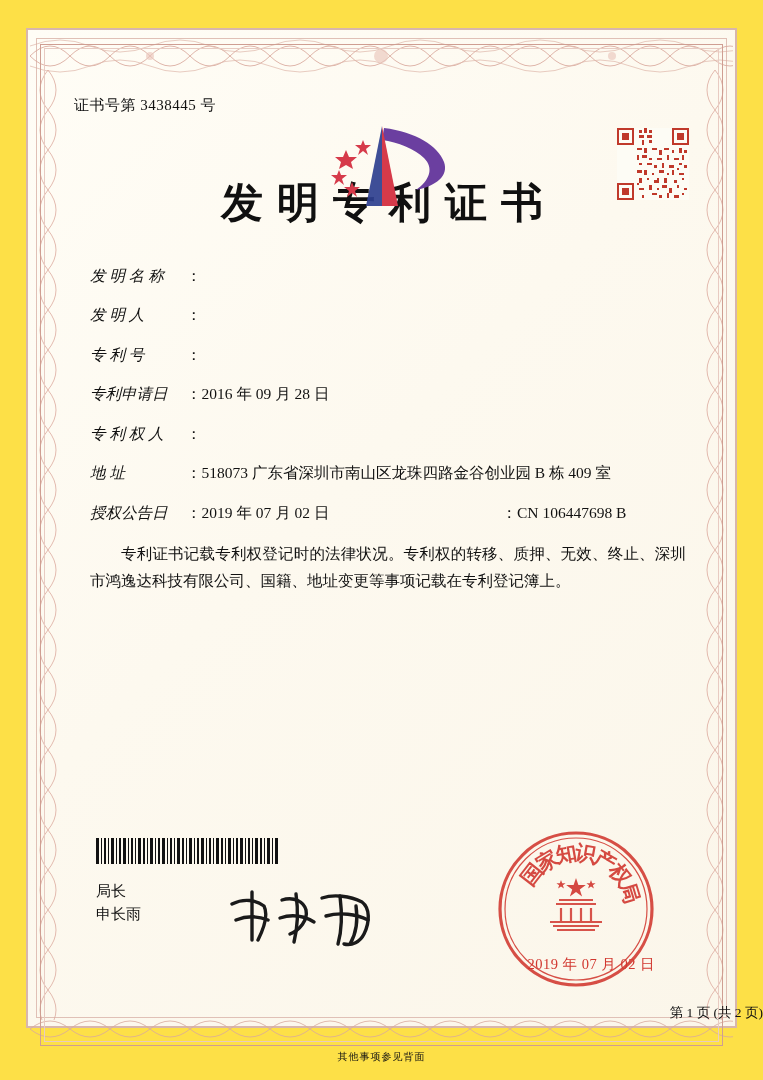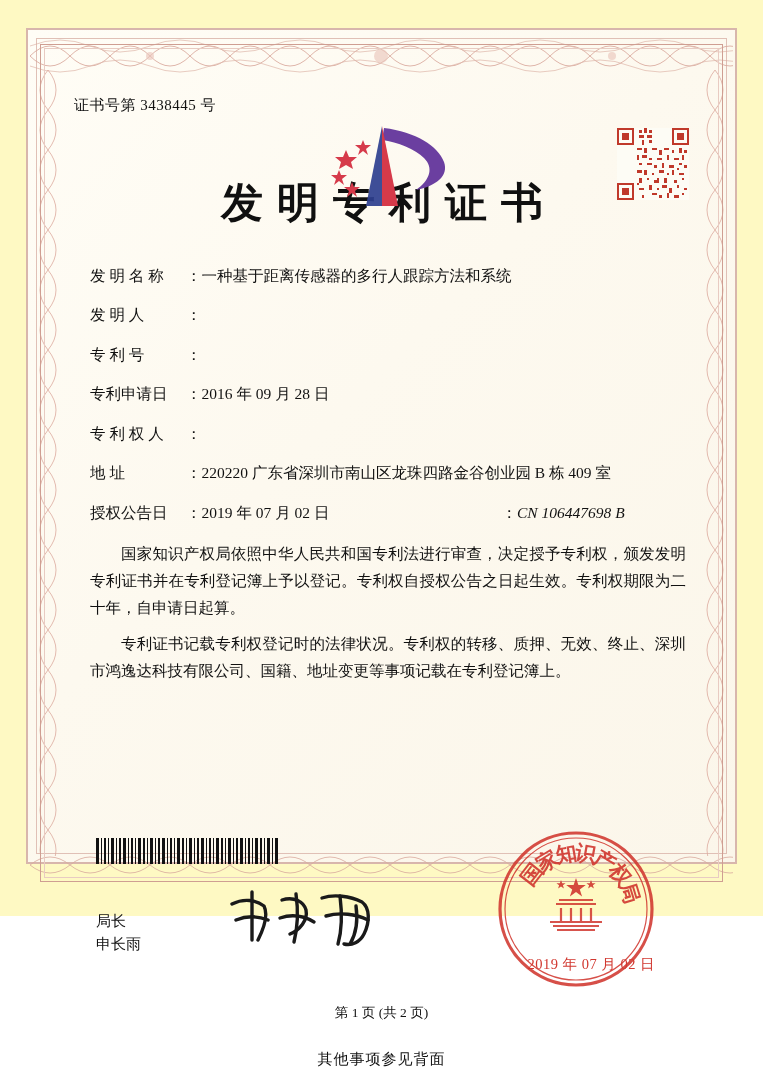--- a/index.html
+++ b/index.html
@@ -10,22 +10,22 @@
     width: 763px;
     height: 1080px;
     background: #ffffff;
     font-family: "Liberation Serif", serif;
     color: #1a1a1a;
     overflow: hidden;
   }
   .page {
     position: relative;
     width: 763px;
-    height: 916px;
-    background: #fef9c3;
+    height: 1080px;
+    background: #fde047;
   }
   
   .frame-outer {
     position: absolute;
     left: 26px;
     top: 28px;
     right: 26px;
     bottom: 52px;
     border: 2px solid #d8b6ac;
     background:
@@ -139,35 +139,36 @@
     font-size: 15.5px;
     line-height: 1.45;
     margin-bottom: 17px;
     color: #111;
   }
   .field .lbl {
     flex: 0 0 96px;
     display: flex;
     justify-content: space-between;
     letter-spacing: 0;
+    font-style: italic;
   }
   .field .sep {
     flex: 0 0 12px;
     text-align: center;
   }
   .field .val {
     flex: 1 1 auto;
   }
   .field.two-col .val { flex: 0 0 300px; }
   .field .lbl2 {
     flex: 0 0 96px;
     display: flex;
     justify-content: space-between;
   }
-  .field .val2 { flex: 1 1 auto; font-style: italic; }
+  .field .val2 { flex: 1 1 auto; }
 
   .para {
     font-size: 15.5px;
     line-height: 1.72;
     text-align: justify;
     text-indent: 2em;
     margin: 0 4px 10px 16px;
     color: #111;
   }
   .para.first { margin-top: 16px; }
@@ -190,48 +191,48 @@
     position: absolute;
     right: 108px;
     top: 955px;
     font-size: 14.5px;
     color: #d1372f;
     letter-spacing: .5px;
   }
   .director {
     position: absolute;
     left: 96px;
-    top: 910px;
+    top: 880px;
     font-size: 15px;
     line-height: 1.55;
     color: #111;
   }
   .signature {
     position: absolute;
     left: 222px;
     top: 884px;
     width: 170px;
     height: 70px;
   }
   .pagefoot {
     position: absolute;
     left: 0;
     right: 0;
     top: 1004px;
-    text-align: center;
+    text-align: right;
     font-size: 13.5px;
     color: #111;
   }
   .backnote {
     position: absolute;
     left: 0;
     right: 0;
     top: 1050px;
     text-align: center;
-    font-size: 15px;
+    font-size: 10px;
     color: #111;
     letter-spacing: 1px;
   }
 </style>
 </head>
 <body>
 
 <div class="page">
 
   <div class="frame-outer">
@@ -383,21 +384,20 @@
       </div>
     </div>
 
     <div class="title">发明专利证书</div>
 
     <div class="fields">
 
       <div class="field">
         <div class="lbl">发 明 名 称</div>
         <div class="sep">：</div>
-        <div class="val">一种基于距离传感器的多行人跟踪方法和系统</div>
       </div>
 
       <div class="field">
         <div class="lbl">发 明 人</div>
         <div class="sep">：</div>
       </div>
 
       <div class="field">
         <div class="lbl">专 利 号</div>
         <div class="sep">：</div>
@@ -410,34 +410,33 @@
       </div>
 
       <div class="field">
         <div class="lbl">专 利 权 人</div>
         <div class="sep">：</div>
       </div>
 
       <div class="field">
         <div class="lbl">地 址</div>
         <div class="sep">：</div>
-        <div class="val">220220 广东省深圳市南山区龙珠四路金谷创业园 B 栋 409 室</div>
+        <div class="val">518073 广东省深圳市南山区龙珠四路金谷创业园 B 栋 409 室</div>
       </div>
 
       <div class="field two-col">
         <div class="lbl">授权公告日</div>
         <div class="sep">：</div>
         <div class="val">2019 年 07 月 02 日</div>
         <div class="sep">：</div>
         <div class="val2">CN 106447698 B</div>
       </div>
 
     </div>
 
-    <div class="para first">国家知识产权局依照中华人民共和国专利法进行审查，决定授予专利权，颁发发明专利证书并在专利登记簿上予以登记。专利权自授权公告之日起生效。专利权期限为二十年，自申请日起算。</div>
     <div class="para">专利证书记载专利权登记时的法律状况。专利权的转移、质押、无效、终止、深圳市鸿逸达科技有限公司、国籍、地址变更等事项记载在专利登记簿上。</div>
 
   </div>
 
   <div class="barcode">
     <svg width="184" height="26" viewBox="0 0 184 26" shape-rendering="crispEdges">
       <g fill="#111">
         <rect x="0" y="0" width="3" height="26"></rect>
           <rect x="5" y="0" width="1" height="26"></rect>
         <rect x="8" y="0" width="2" height="26"></rect>

